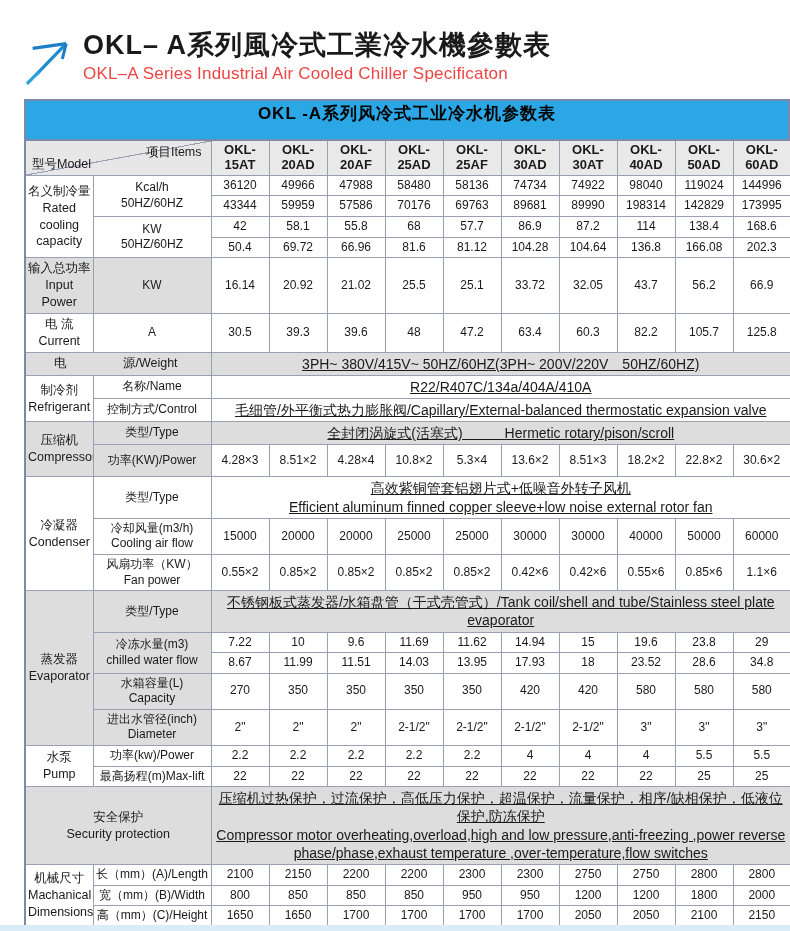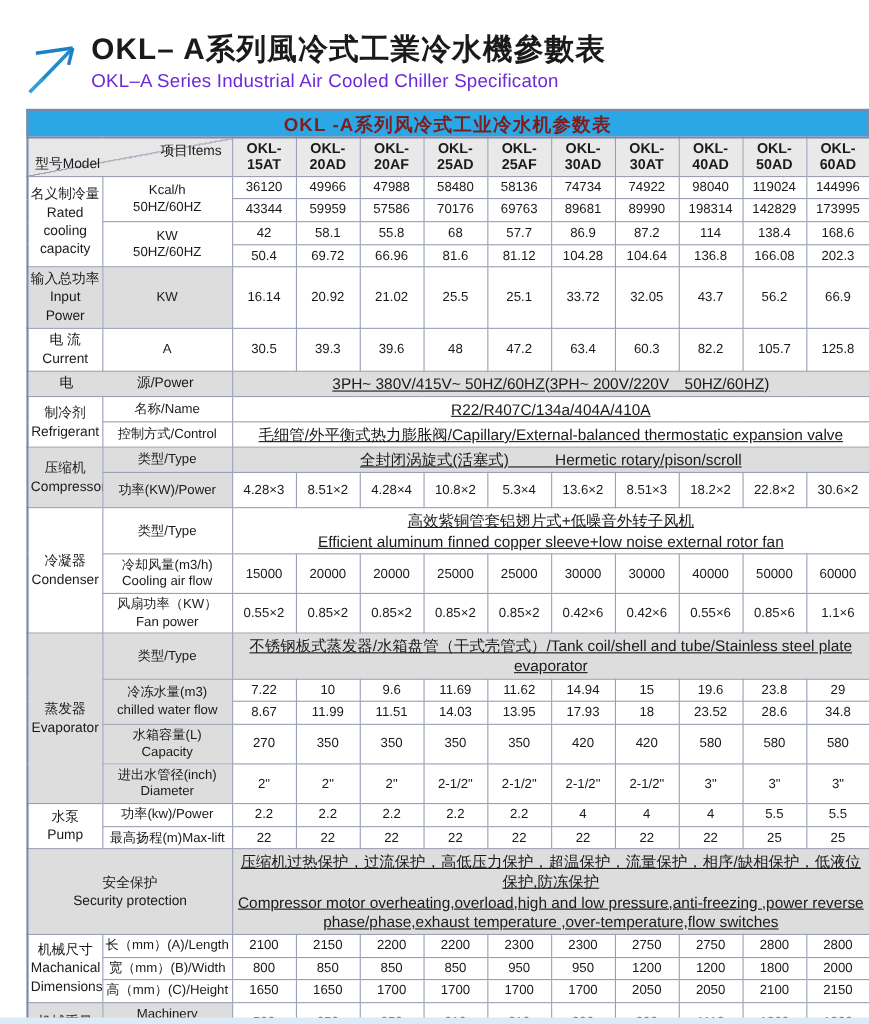--- a/index.html
+++ b/index.html
@@ -16,26 +16,26 @@
   body{
     width:790px;height:931px;position:relative;overflow:hidden;
     background:#ffffff;color:#1a1a1a;
     font-family:"Liberation Sans","DejaVu Sans",sans-serif;
   }
   .sheet{padding:30px 22px 0 24px;}
   
   .brandbar{display:flex;align-items:flex-start;gap:13px;margin:0 0 13px 0;}
   .logo{width:46px;height:54px;flex:0 0 auto;margin-top:2px;}
   .titles h1{margin:0;font-size:27px;font-weight:700;letter-spacing:1px;line-height:1.15;}
-  .titles h2{margin:3px 0 0 0;font-size:17px;font-weight:400;letter-spacing:.2px;color:#6d28d9;}
+  .titles h2{margin:3px 0 0 0;font-size:17px;font-weight:400;letter-spacing:.2px;color:#ef4444;}
   
   .table-wrap{width:766px;}
   .table-title{
-    background:var(--accent);color:#7f1d1d;text-align:center;
-    font-size:17px;font-weight:700;height:25px;line-height:25px;
+    background:var(--accent);color:#000000;text-align:center;
+    font-size:17px;font-weight:700;height:40px;line-height:25px;
     border:2px solid var(--border-outer);border-bottom:none;letter-spacing:1px;
   }
   table{border-collapse:collapse;width:766px;table-layout:fixed;border:2px solid var(--border-outer);}
   td{
     border:1px solid var(--border);
     text-align:center;vertical-align:middle;
     font-size:12px;line-height:1.3;padding:2px 2px;
     white-space:pre-line;overflow:hidden;background:#fff;
   }
   td.shaded{background:var(--row-gray);}
@@ -200,21 +200,21 @@
             <td class="val tall">39.6</td>
             <td class="val tall">48</td>
             <td class="val tall">47.2</td>
             <td class="val tall">63.4</td>
             <td class="val tall">60.3</td>
             <td class="val tall">82.2</td>
             <td class="val tall">105.7</td>
             <td class="val tall">125.8</td>
           </tr>
           <tr class="data-row">
-            <td class="lab shaded split" colspan="2"><span class="ml">电</span><span class="mr">源/Power</span></td>
+            <td class="lab shaded split" colspan="2"><span class="ml">电</span><span class="mr">源/Weight</span></td>
             <td class="spanval shaded" colspan="10">3PH~ 380V/415V~ 50HZ/60HZ(3PH~ 200V/220V　50HZ/60HZ)</td>
           </tr>
           <tr class="data-row">
             <td class="lab" rowspan="2">制冷剂
 Refrigerant</td>
             <td class="item">名称/Name</td>
             <td class="spanval" colspan="10">R22/R407C/134a/404A/410A</td>
           </tr>
           <tr class="data-row">
             <td class="item">控制方式/Control</td>

